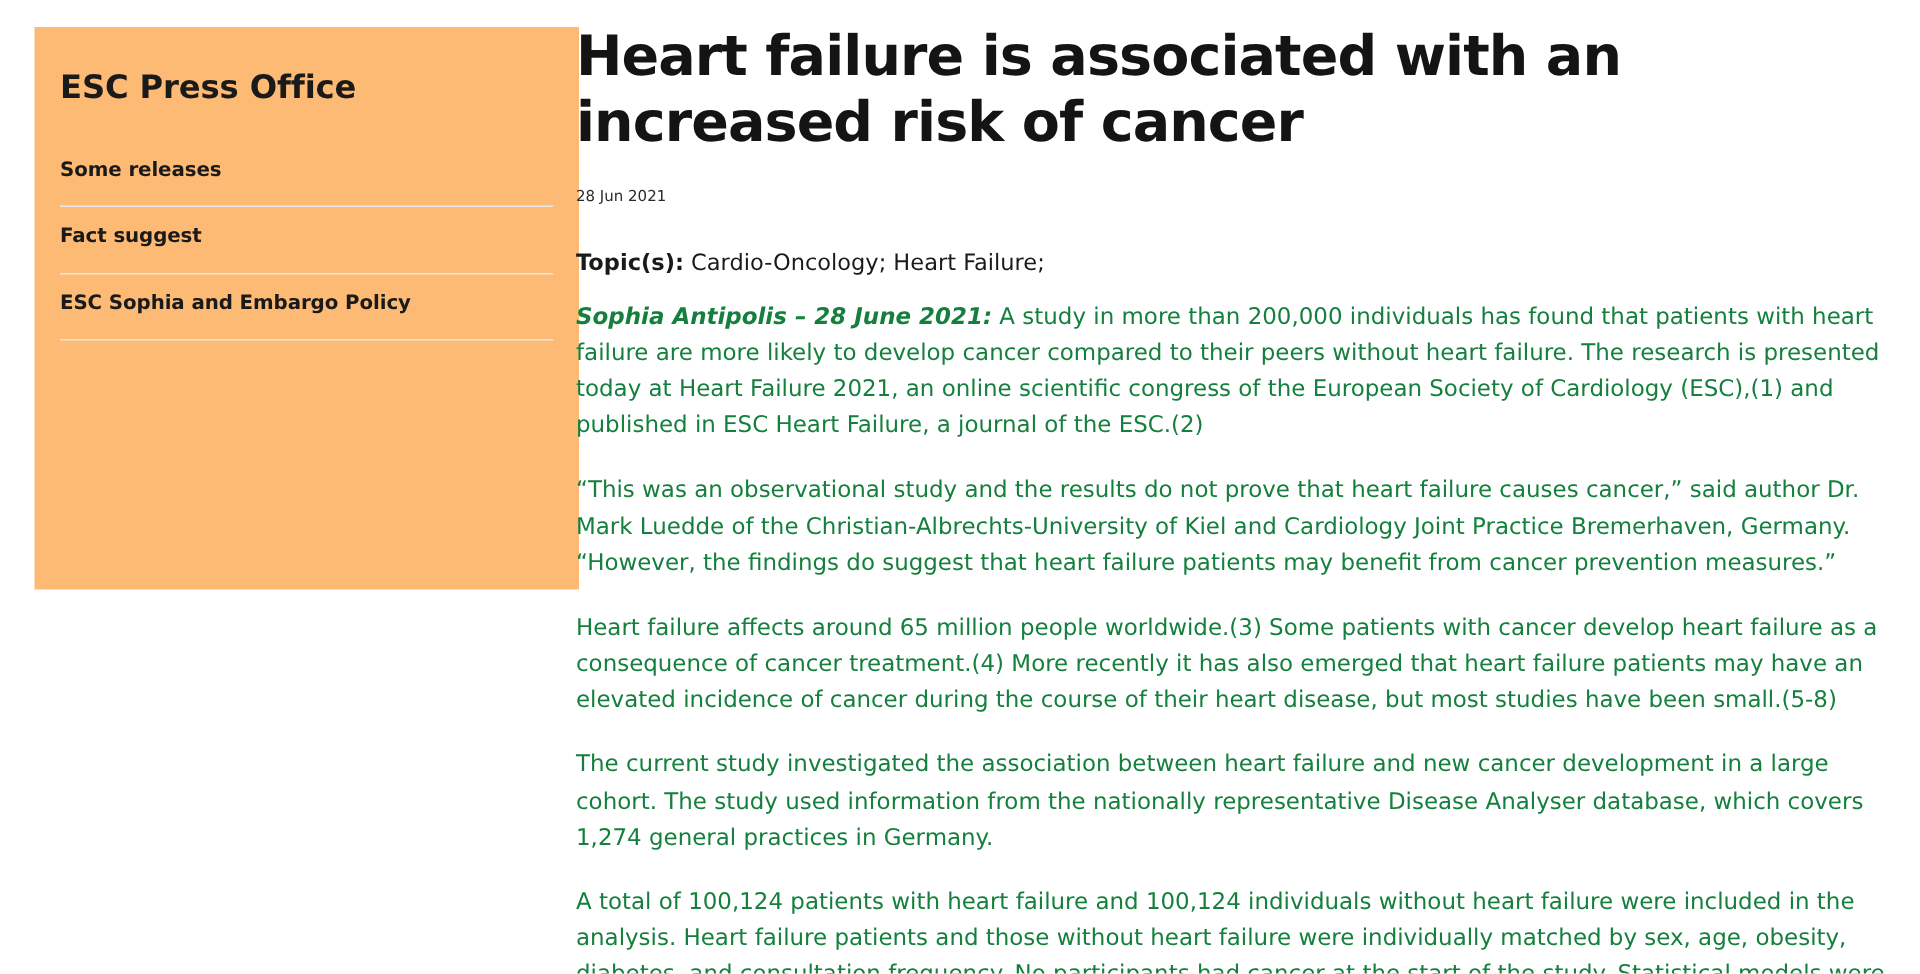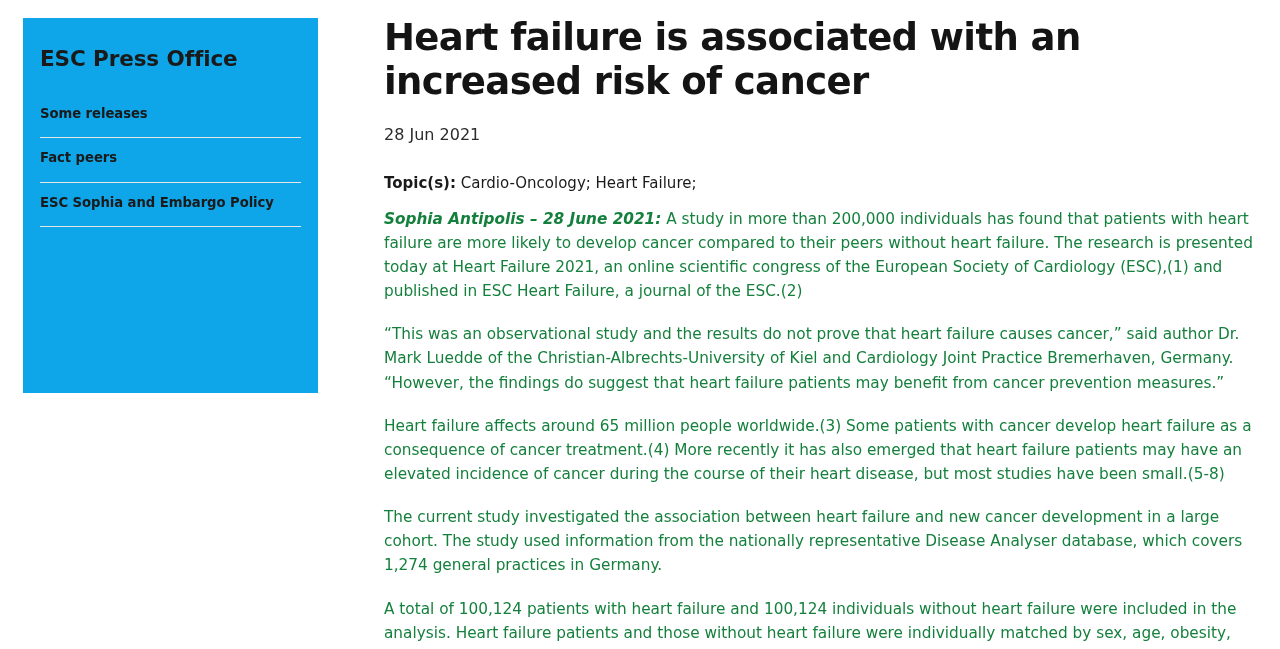--- a/index.html
+++ b/index.html
@@ -18,22 +18,22 @@
     position: relative;
     width: 1280px;
     height: 649px;
     box-sizing: border-box;
   }
   
   .sidebar {
     position: absolute;
     left: 23px;
     top: 18px;
-    width: 295px;
-    background: #0ea5e9;
+    width: 363px;
+    background: #fdba74;
     padding: 0 0 24px 0;
     box-sizing: border-box;
     min-height: 375px;
   }
   .sidebar-title {
     font-size: 21.5px;
     font-weight: bold;
     color: #1a1a1a;
     letter-spacing: -0.1px;
     padding: 28px 0 0 17px;
@@ -70,21 +70,21 @@
   .article-title {
     font-size: 37px;
     font-weight: bold;
     line-height: 1.19;
     letter-spacing: -0.6px;
     margin: 16px 0 0 0;
     color: #141414;
     max-width: 862px;
   }
   .article-date {
-    font-size: 16px;
+    font-size: 10px;
     color: #2b2b2b;
     margin: 21px 0 0 0;
     line-height: 1.3;
   }
   .topics {
     font-size: 15px;
     margin: 27px 0 0 0;
     line-height: 1.45;
   }
   .topics-label {
@@ -112,21 +112,21 @@
 
 <div class="page">
 
   <aside class="sidebar">
     <h2 class="sidebar-title">ESC Press Office</h2>
     <ul class="nav">
       <li class="nav-item">
         <a class="nav-link" href="#">Some releases</a>
       </li>
       <li class="nav-item">
-        <a class="nav-link" href="#">Fact peers</a>
+        <a class="nav-link" href="#">Fact suggest</a>
       </li>
       <li class="nav-item">
         <a class="nav-link" href="#">ESC Sophia and Embargo Policy</a>
       </li>
     </ul>
   </aside>
 
   <main class="article">
     <h1 class="article-title">Heart failure is associated with an increased risk of cancer</h1>
     <div class="article-date">28 Jun 2021</div>

